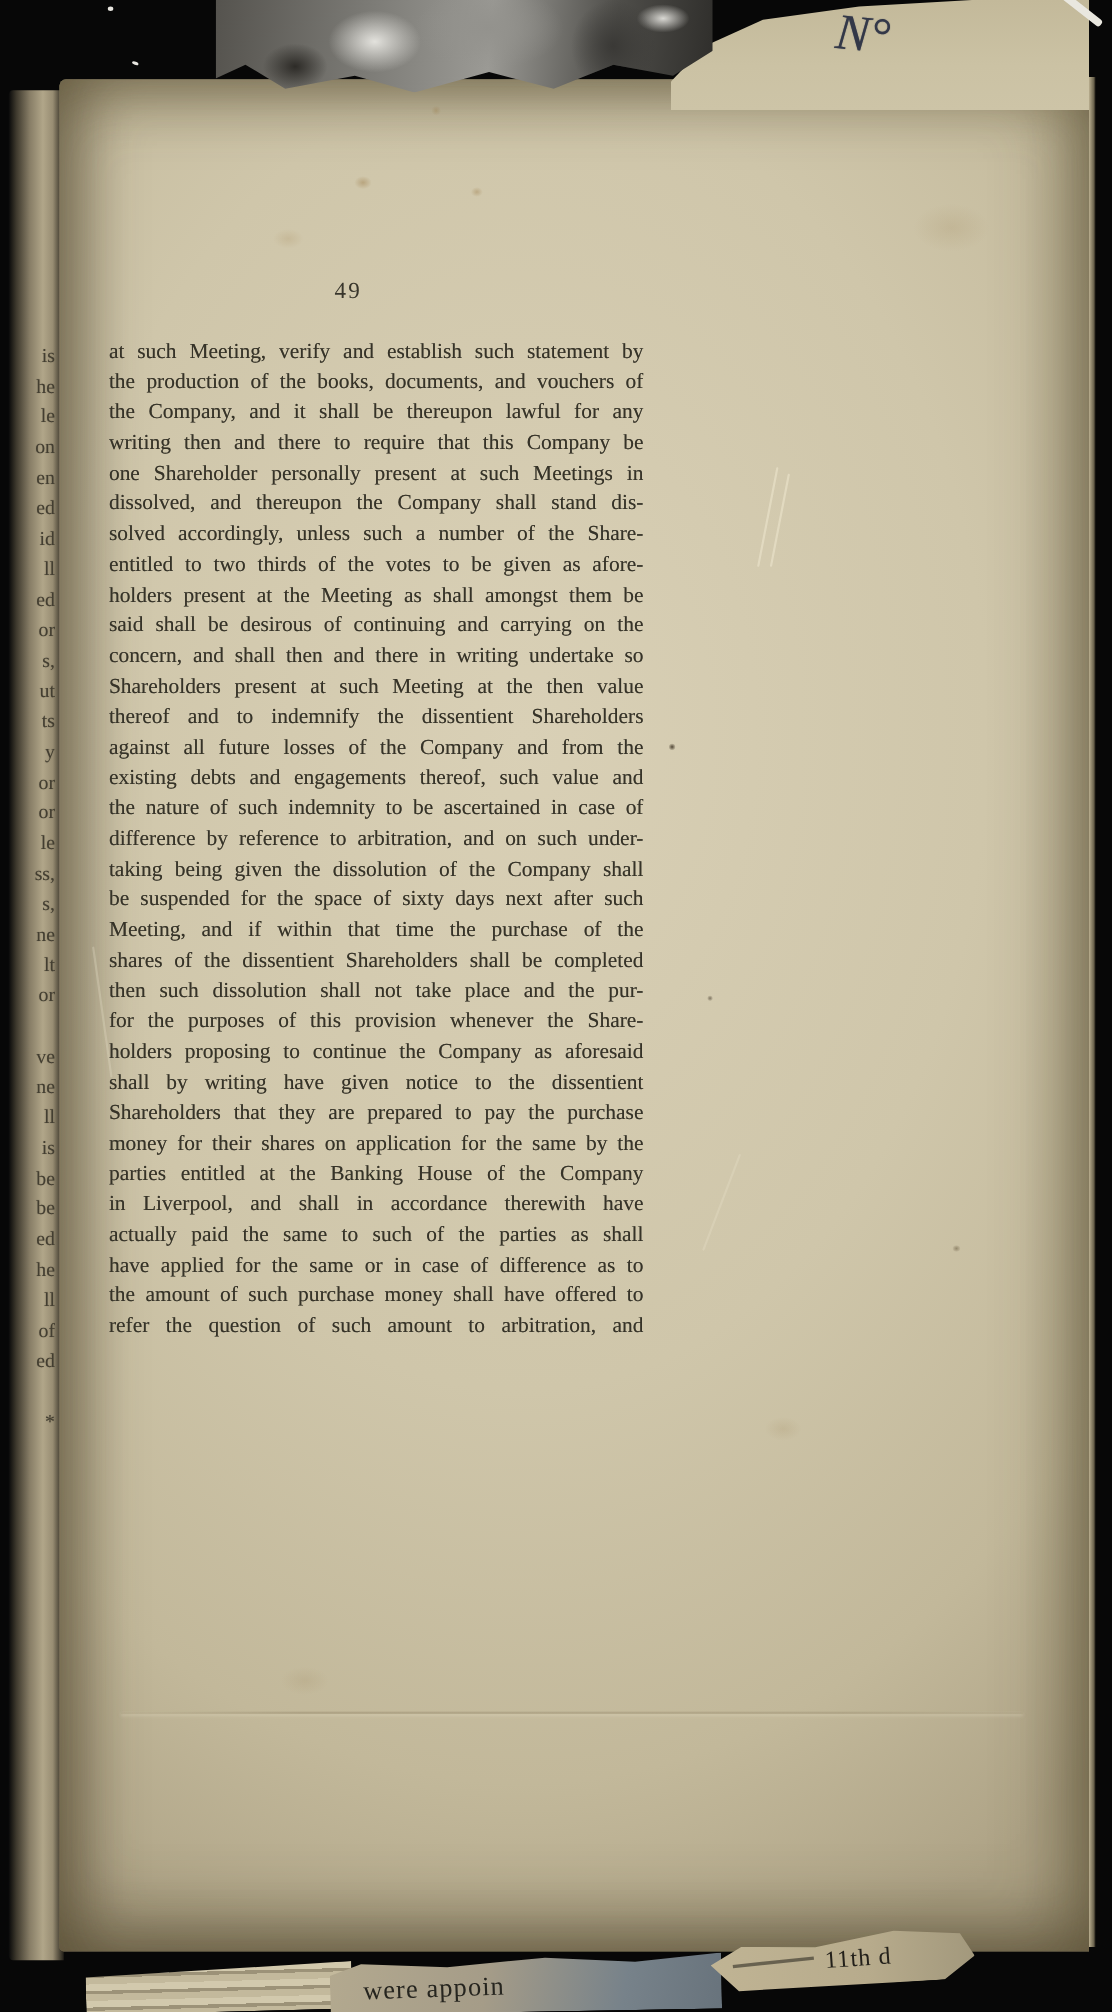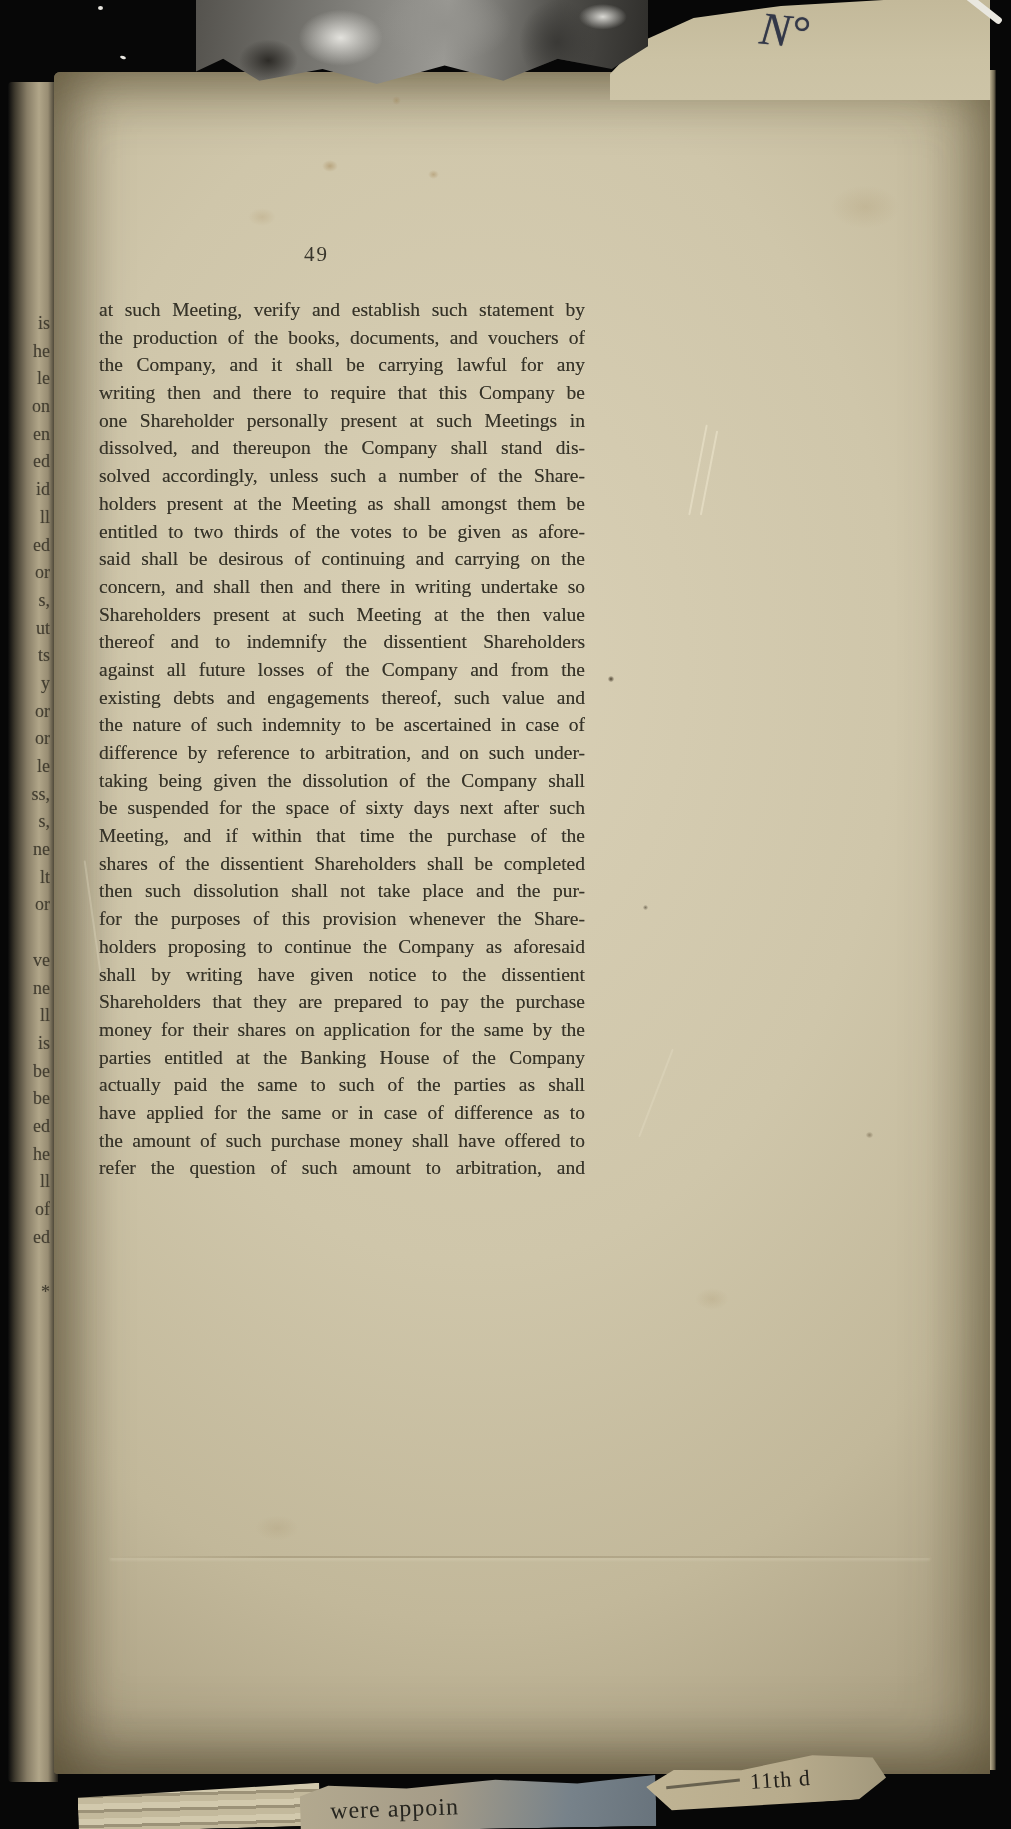--- a/index.html
+++ b/index.html
@@ -147,51 +147,52 @@
   <div class="page-edge-strip"></div>
   <div class="top-corner"></div>
   <div class="white-streak"></div>
 
   <div class="photo"></div>
   <div class="speck s1"></div>
   <div class="speck s2"></div>
 
   <div class="handwritten">N°</div>
 
-  <div style="position:absolute;left:54px;top:72px;width:936px;height:1702px;z-index:4;">
+  <div style="position:absolute;left:54px;top:82px;width:936px;height:1702px;z-index:4;">
     <div class="pagenum">49</div>
     <div class="textcol">
         <div class="bline">at such Meeting, verify and establish such statement by</div>
         <div class="bline">the production of the books, documents, and vouchers of</div>
-        <div class="bline">the Company, and it shall be carrying lawful for any</div>
+        <div class="bline">the Company, and it shall be thereupon lawful for any</div>
         <div class="bline">writing then and there to require that this Company be</div>
         <div class="bline">one Shareholder personally present at such Meetings in</div>
         <div class="bline">dissolved, and thereupon the Company shall stand dis-</div>
         <div class="bline">solved accordingly, unless such a number of the Share-</div>
+        <div class="bline">entitled to two thirds of the votes to be given as afore-</div>
         <div class="bline">holders present at the Meeting as shall amongst them be</div>
-        <div class="bline">entitled to two thirds of the votes to be given as afore-</div>
         <div class="bline">said shall be desirous of continuing and carrying on the</div>
         <div class="bline">concern, and shall then and there in writing undertake so</div>
         <div class="bline">Shareholders present at such Meeting at the then value</div>
         <div class="bline">thereof and to indemnify the dissentient Shareholders</div>
         <div class="bline">against all future losses of the Company and from the</div>
         <div class="bline">existing debts and engagements thereof, such value and</div>
         <div class="bline">the nature of such indemnity to be ascertained in case of</div>
         <div class="bline">difference by reference to arbitration, and on such under-</div>
         <div class="bline">taking being given the dissolution of the Company shall</div>
         <div class="bline">be suspended for the space of sixty days next after such</div>
         <div class="bline">Meeting, and if within that time the purchase of the</div>
         <div class="bline">shares of the dissentient Shareholders shall be completed</div>
         <div class="bline">then such dissolution shall not take place and the pur-</div>
         <div class="bline">for the purposes of this provision whenever the Share-</div>
         <div class="bline">holders proposing to continue the Company as aforesaid</div>
         <div class="bline">shall by writing have given notice to the dissentient</div>
         <div class="bline">Shareholders that they are prepared to pay the purchase</div>
         <div class="bline">money for their shares on application for the same by the</div>
         <div class="bline">parties entitled at the Banking House of the Company</div>
+        <div class="bline">in Liverpool, and shall in accordance therewith have</div>
         <div class="bline">actually paid the same to such of the parties as shall</div>
         <div class="bline">have applied for the same or in case of difference as to</div>
         <div class="bline">the amount of such purchase money shall have offered to</div>
         <div class="bline">refer the question of such amount to arbitration, and</div>
       </div>
   </div>
 
   <div class="stain st1"></div>
   <div class="stain st2"></div>
   <div class="stain st3"></div>

